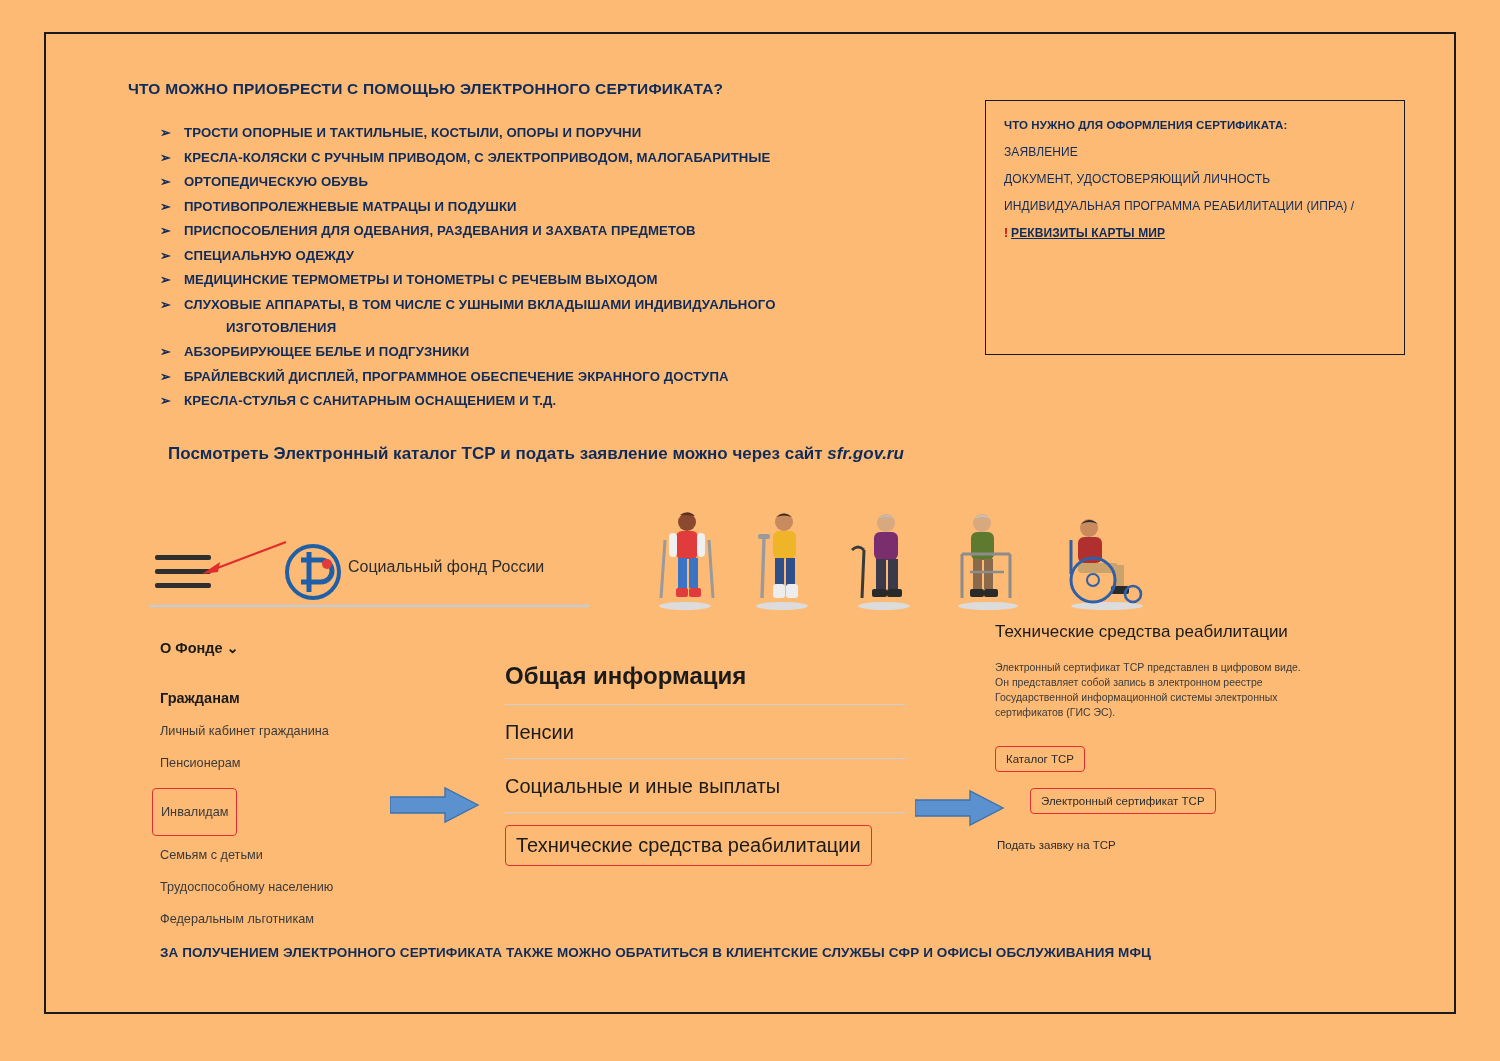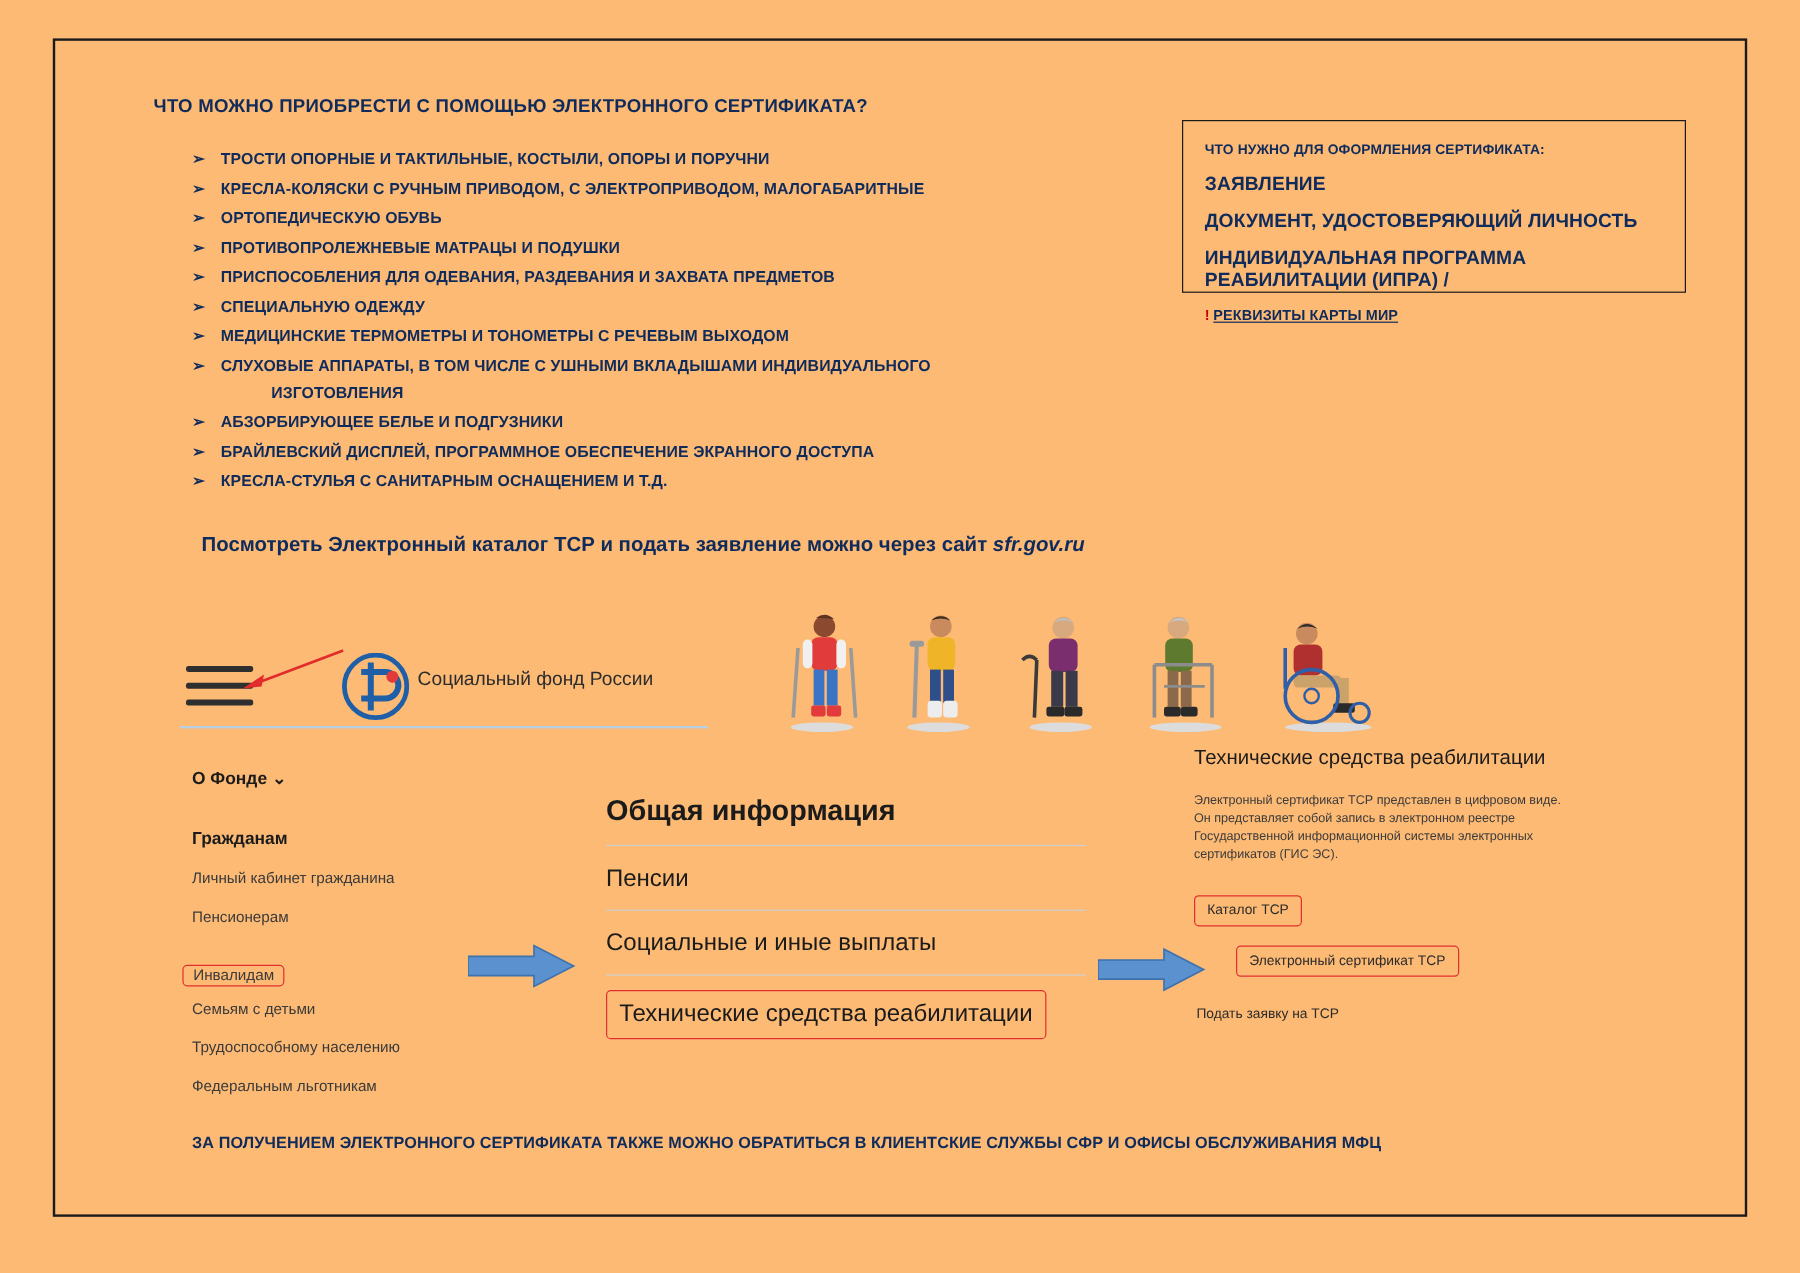--- a/index.html
+++ b/index.html
@@ -71,35 +71,35 @@
     margin-top: 6px;
     padding-left: 42px;
   }
 
   
   .info-box {
     position: absolute;
     left: 985px;
     top: 100px;
     width: 420px;
-    height: 144px;
+    height: 255px;
     border: 1.5px solid #1a1a1a;
     box-sizing: border-box;
     padding: 18px 16px 10px 18px;
   }
   .info-box-title {
     font-size: 11.5px;
     font-weight: bold;
     color: #0f2b5b;
     margin-bottom: 14px;
     letter-spacing: 0.1px;
   }
   .info-box-item {
-    font-size: 16px;
-    font-weight: bold;
+    font-size: 12px;
+    font-weight: normal;
     color: #0f2b5b;
     margin-bottom: 13px;
     letter-spacing: 0.1px;
   }
   .info-box-footer {
     margin-top: 6px;
     font-size: 12px;
     font-weight: bold;
     letter-spacing: 0.1px;
   }
@@ -212,24 +212,23 @@
   }
   .nav-item {
     font-size: 12.7px;
     color: #3a3a3a;
     margin-bottom: 18px;
   }
   .nav-item.boxed {
     display: inline-block;
     border: 1.4px solid #e03030;
     border-radius: 4px;
-    padding: 1px 8px;
+    padding: 16px 8px;
     margin-left: -8px;
     margin-bottom: 12px;
-    margin-top: 15px;
   }
 
   
   .mid-col {
     position: absolute;
     left: 355px;
     top: 152px;
     width: 400px;
   }
   .mid-title {

